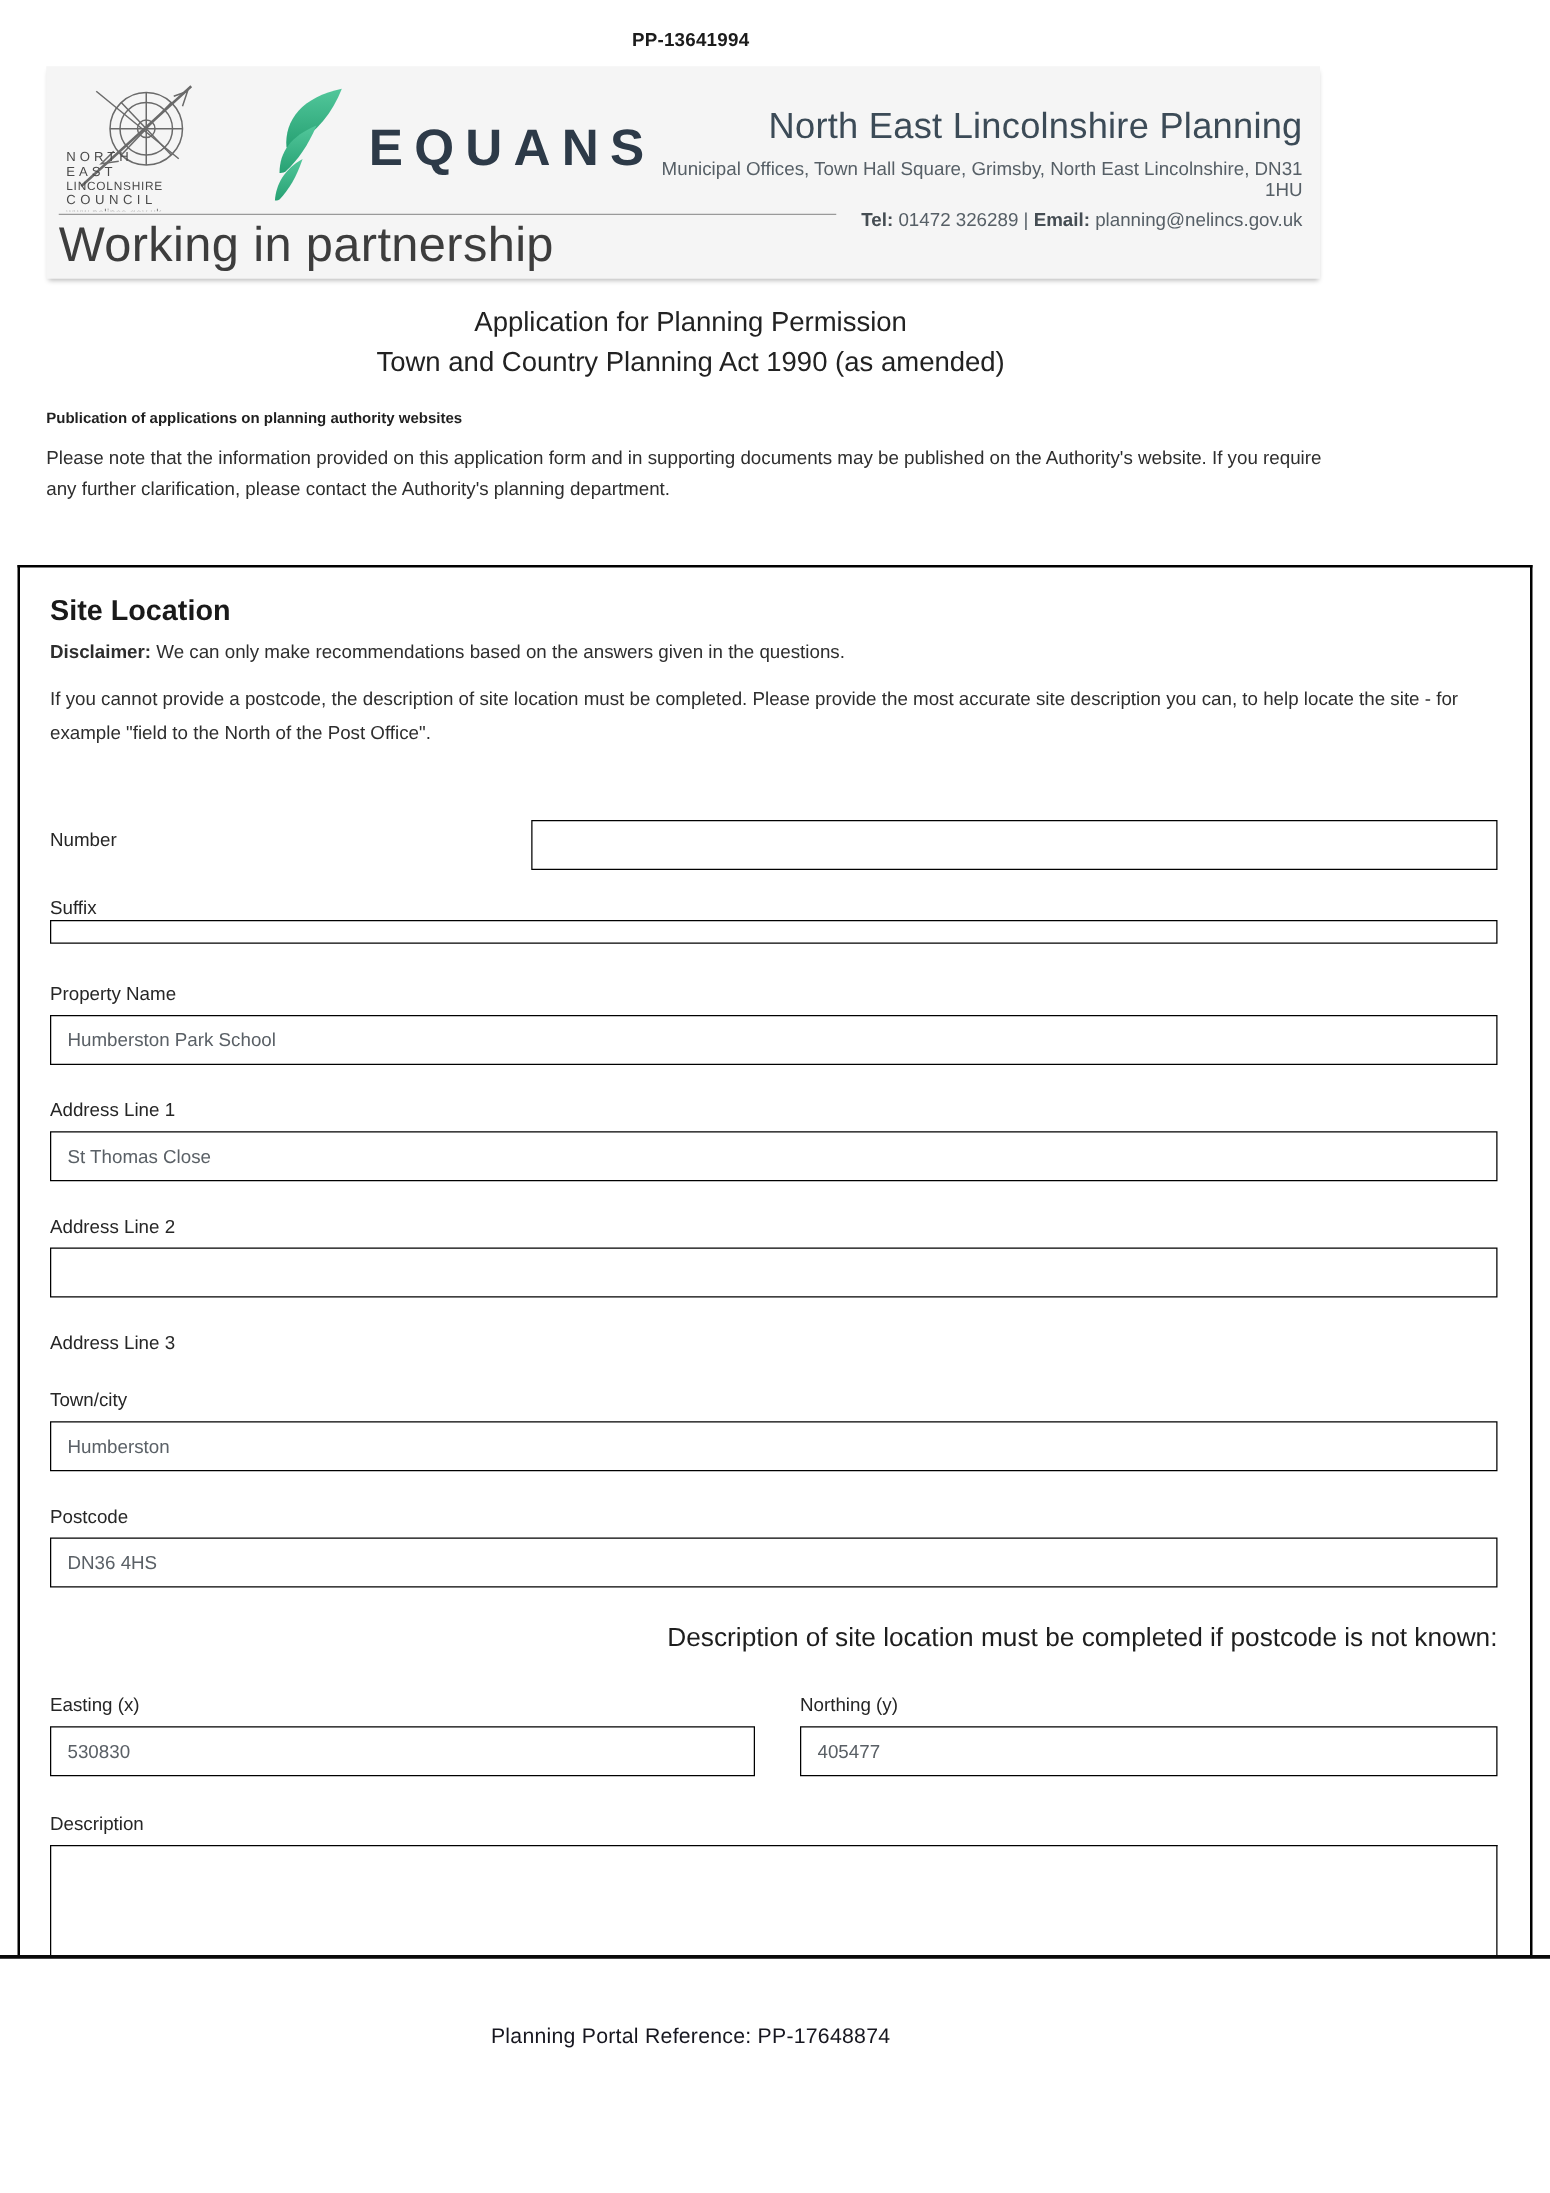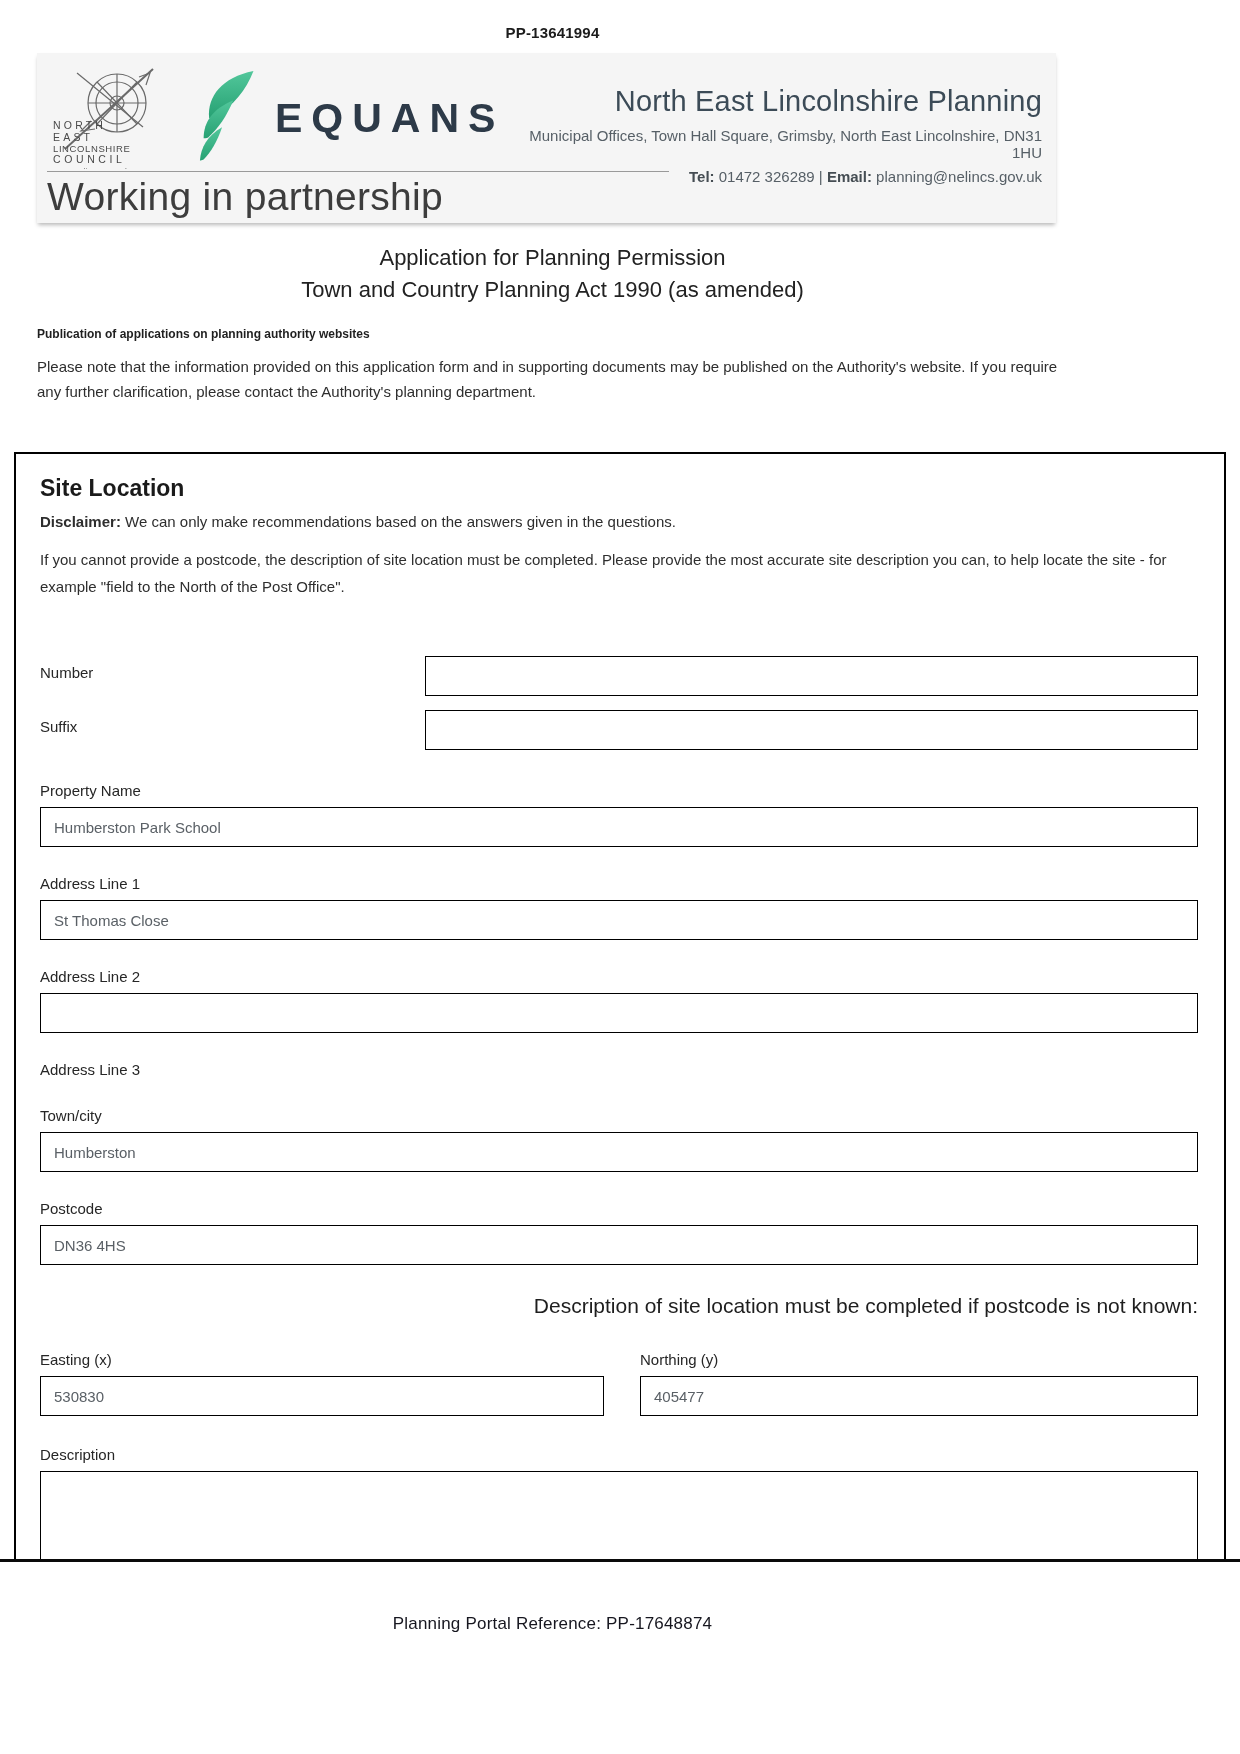--- a/index.html
+++ b/index.html
@@ -17,21 +17,21 @@
   .top-ref { text-align:center; font-size:15px; font-weight:bold; color:#1c1c1c; letter-spacing:.2px; }
 
   
   .header-block {
     margin:12px 0 0 37px; width:1019px; height:170px;
     background:#f5f5f5;
     box-shadow:0 3px 4px -1px rgba(0,0,0,.28);
     padding:10px 14px 6px 10px;
   }
   .header-top { display:flex; justify-content:space-between; height:106px; }
-  .logo-group { display:flex; align-items:center; }
+  .logo-group { display:flex; align-items:center;gap:20px; }
   .council-logo { width:112px; height:104px; margin-top:2px; }
   .equans-logo { display:flex; align-items:center; margin-left:22px; margin-top:4px; }
   .equans-word { font-size:41px; font-weight:bold; letter-spacing:9px; color:#2d3a48; margin-left:10px; }
   .authority-info { text-align:right; padding-top:22px; }
   .authority-name { font-size:29px; color:#3c4b57; letter-spacing:.2px; }
   .authority-address { font-size:15px; color:#565f66; margin-top:9px; }
   .authority-contact { font-size:15px; color:#565f66; margin-top:7px; }
   .authority-contact b { color:#454d53; }
   .partner-rule { border:none; border-top:1px solid #9a9a9a; width:622px; margin:2px 0 0 0; }
   .partner-tagline { font-size:39px; color:#3d3d3d; margin-top:3px; letter-spacing:.3px; }
@@ -49,21 +49,21 @@
     padding:20px 26px 0 24px;
   }
   .site-heading { font-size:23px; font-weight:bold; color:#1a1a1a; line-height:28px; margin-bottom:10px; }
   .disclaimer { font-size:15px; line-height:20px; color:#2e2e2e; margin-bottom:14px; }
   .site-intro { font-size:15px; line-height:27px; color:#2e2e2e; margin-bottom:56px; }
 
   .inline-row { display:flex; align-items:flex-start; }
   .inline-row .f-label { width:385px; padding-top:8px; }
   .inline-row .f-input { flex:1; }
   .row-number { margin-bottom:14px; }
-  .row-suffix { margin-bottom:32px; }
+  .row-suffix { margin-bottom:32px;flex-direction:column; }
 
   .f-label { font-size:15px; color:#262626; line-height:18px; display:block; }
   .stacked .f-label { margin-bottom:7px; }
   .f-input {
     display:block; width:100%; height:40px;
     border:1.5px solid #000; background:#fff;
     font-family:"Liberation Sans", sans-serif;
     font-size:15px; color:#5a6066; padding:0 13px;
     border-radius:0; outline:none;
   }

